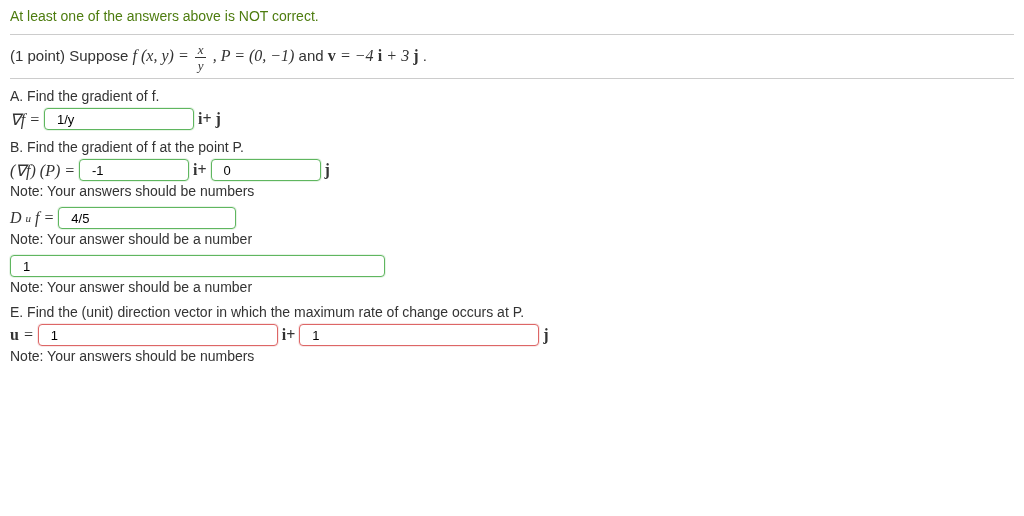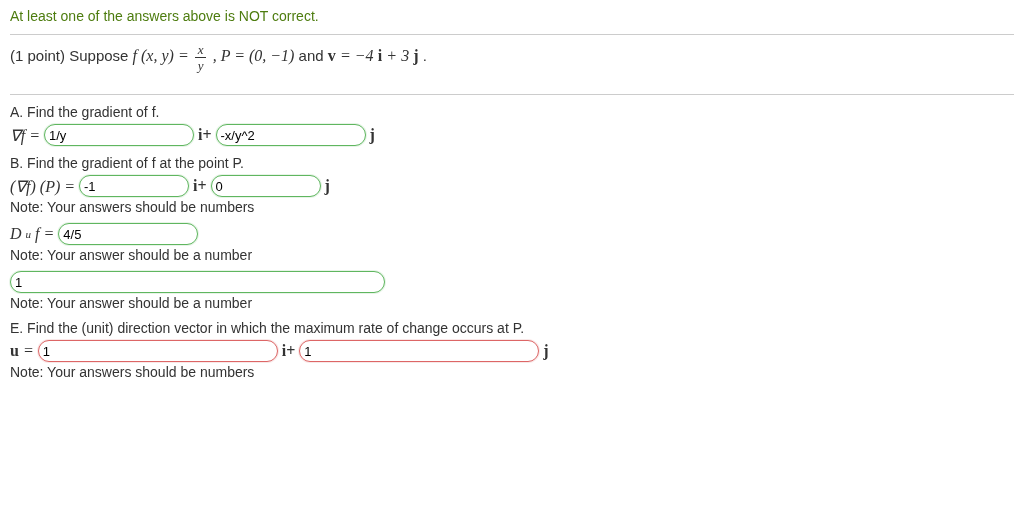--- a/index.html
+++ b/index.html
@@ -1,30 +1,30 @@
 <!DOCTYPE html>
 <html><head>
 <meta charset="utf-8">
 <style>
 * { box-sizing: border-box; margin: 0; padding: 0; }
 body { font-family: Arial, Helvetica, sans-serif; font-size: 14px; color: #333; background: #fff; padding: 8px 10px; width: 1024px; }
 .warn { color: #4d7c0f; font-size: 14px; margin-bottom: 10px; }
-.problem { font-size: 15px; padding: 8px 0 22px 0; border-top: 1px solid #ccc; border-bottom: 1px solid #ccc; margin-bottom: 8px; }
+.problem { font-size: 15px; padding: 8px 0 6px 0; border-top: 1px solid #ccc; border-bottom: 1px solid #ccc; margin-bottom: 8px; }
 .part { margin: 8px 0; }
 .part-label { margin-bottom: 4px; margin-top: 9px; }
 .eqrow { display: flex; align-items: center; gap: 4px; flex-wrap: wrap; }
 .math { font-family: 'Times New Roman', serif; font-style: italic; font-size: 16px; }
 .mathbold { font-family: 'Times New Roman', serif; font-weight: bold; font-size: 16px; }
 .note { font-size: 14px; margin-top: 2px; }
-input[type="text"] { font-size: 13px; padding: 2px 4px; height: 22px; border: 1px solid #aaa; border-radius: 11px; outline: none; }
+input[type="text"] { font-size: 13px; padding: 2px 12px; height: 22px; border: 1px solid #aaa; border-radius: 4px; outline: none; }
 input.correct { border: 1px solid #5fb65f; box-shadow: 0 0 0 1px rgba(95,182,95,0.15); }
 input.incorrect { border: 1px solid #d66; box-shadow: 0 0 0 1px rgba(214,102,102,0.15); }
 .w-a { width: 150px; }
 .w-b { width: 110px; }
-.w-c { width: 140px; }
+.w-c { width: 178px; }
 .w-d { width: 375px; }
 .w-e { width: 240px; }
 .frac { display: inline-block; vertical-align: middle; text-align: center; font-family:'Times New Roman',serif; font-style: italic; font-size:13px; line-height:1; margin: 0 2px; }
 .frac .num { display:block; border-bottom:1px solid #333; padding:0 3px 1px; }
 .frac .den { display:block; padding:1px 3px 0; }
 </style>
 </head>
 <body>
 
 <div class="warn">At least one of the answers above is NOT correct.</div>
@@ -47,21 +47,20 @@
   <span class="mathbold">j</span>
   <span>.</span>
 </div>
 
 <div class="part">
   <div class="part-label">A. Find the gradient of f.</div>
   <div class="eqrow">
     <span class="math">∇f = </span>
     <input type="text" class="w-a correct" value="1/y" style="">
     <span class="mathbold">i+</span>
-    <input type="text" class="w-a correct" value="-x/y^2" style="">
     <span class="mathbold">j</span>
   </div>
 </div>
 
 <div class="part">
   <div class="part-label">B. Find the gradient of f at the point P.</div>
   <div class="eqrow">
     <span class="math">(∇f) (P) = </span>
     <input type="text" class="w-b correct" value="-1" style="">
     <span class="mathbold">i+</span>

